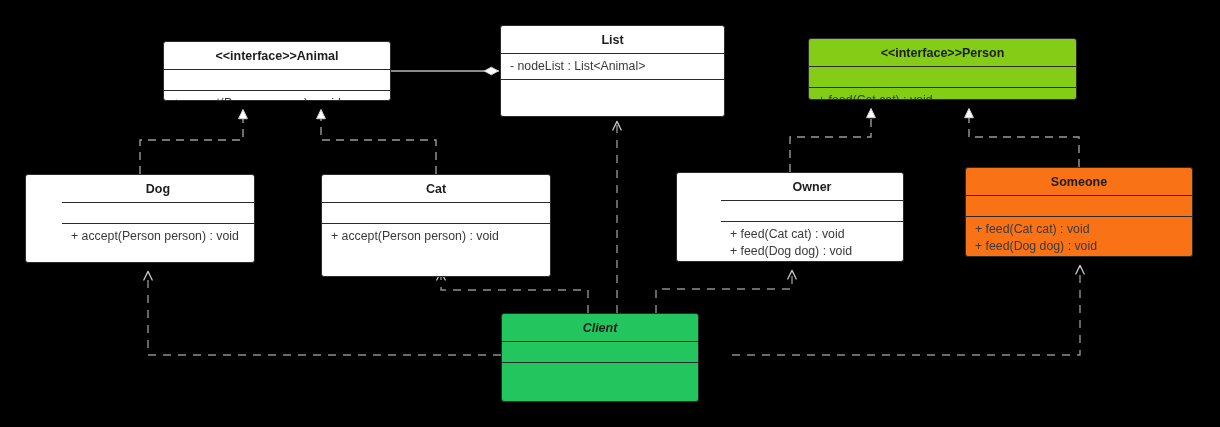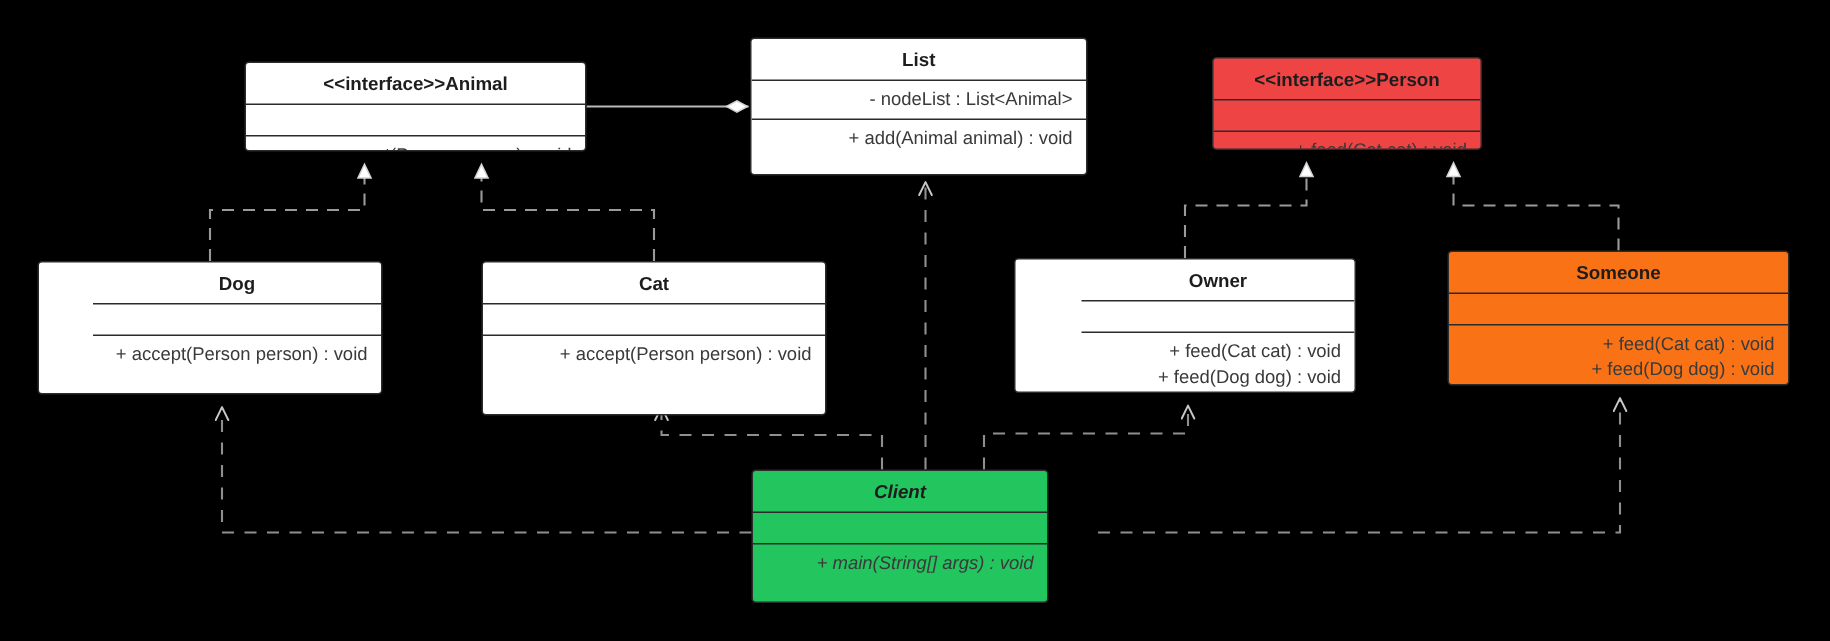--- a/index.html
+++ b/index.html
@@ -6,21 +6,21 @@
   #stage{position:relative;width:1220px;height:427px;background:#000;overflow:hidden;
          font-family:"Liberation Sans","DejaVu Sans",sans-serif;}
   svg.edges{position:absolute;left:0;top:0;width:1220px;height:427px;pointer-events:none;}
 
   .uml{position:absolute;background:#ffffff;border:1px solid #2b2b2b;border-radius:3px;
        box-sizing:border-box;overflow:hidden;z-index:5;}
   .uml .comp{box-sizing:border-box;}
   .uml .name{font-size:12.5px;font-weight:bold;color:#1d1d1d;text-align:center;
              line-height:14px;padding:7px 4px 6px 4px;}
   .uml .sep{height:1px;background:#2b2b2b;}
-  .uml .attrs,.uml .ops{padding:4px 9px 4px 9px;text-align:right;}
+  .uml .attrs,.uml .ops{padding:4px 9px 4px 9px;}
   .uml .row{font-size:12.3px;color:#3a3a3a;line-height:16.5px;white-space:nowrap;}
   .uml .empty{height:20px;}
 </style>
 </head>
 <body>
 
 <div id="stage">
 
   <svg class="edges" viewBox="0 0 1220 427" xmlns="http://www.w3.org/2000/svg">
     <defs>
@@ -87,24 +87,23 @@
         </div>
       </div>
       <div class="uml" style="left: 500px; top: 25px; width: 225px; height: 92px; background: rgb(255, 255, 255); border-color: rgb(43, 43, 43);">
         <div class="comp name">List</div>
         <div class="sep"></div>
         <div class="comp attrs">
           <div class="row">- nodeList : List&lt;Animal&gt;</div>
         </div>
         <div class="sep"></div>
         <div class="comp ops">
-          <div class="row">+ add(Animal animal) : void</div>
         </div>
       </div>
-      <div class="uml" style="left: 808px; top: 38px; width: 180px; height: 62px; background: #ef4444; border-color: rgb(43, 43, 43);">
+      <div class="uml" style="left: 808px; top: 38px; width: 269px; height: 62px; background: #84cc16; border-color: rgb(43, 43, 43);">
         <div class="comp name">&lt;&lt;interface&gt;&gt;Person</div>
         <div class="sep"></div>
         <div class="comp attrs empty"></div>
         <div class="sep"></div>
         <div class="comp ops">
           <div class="row">+ feed(Cat cat) : void</div>
         </div>
       </div>
       <div class="uml" style="left: 25px; top: 174px; width: 230px; height: 89px; background: rgb(255, 255, 255); border-color: rgb(43, 43, 43); padding-left: 36px;">
         <div class="comp name">Dog</div>
@@ -142,18 +141,15 @@
         <div class="comp ops">
           <div class="row">+ feed(Cat cat) : void</div>
           <div class="row">+ feed(Dog dog) : void</div>
         </div>
       </div>
       <div class="uml" style="left: 501px; top: 313px; width: 198px; height: 89px; background: #22c55e; border-color: rgb(43, 43, 43); font-style: italic;">
         <div class="comp name">Client</div>
         <div class="sep"></div>
         <div class="comp attrs empty"></div>
         <div class="sep"></div>
-        <div class="comp ops">
-          <div class="row">+ main(String[] args) : void</div>
-        </div>
       </div>
     </div>
 </div>
 
 </body></html>

